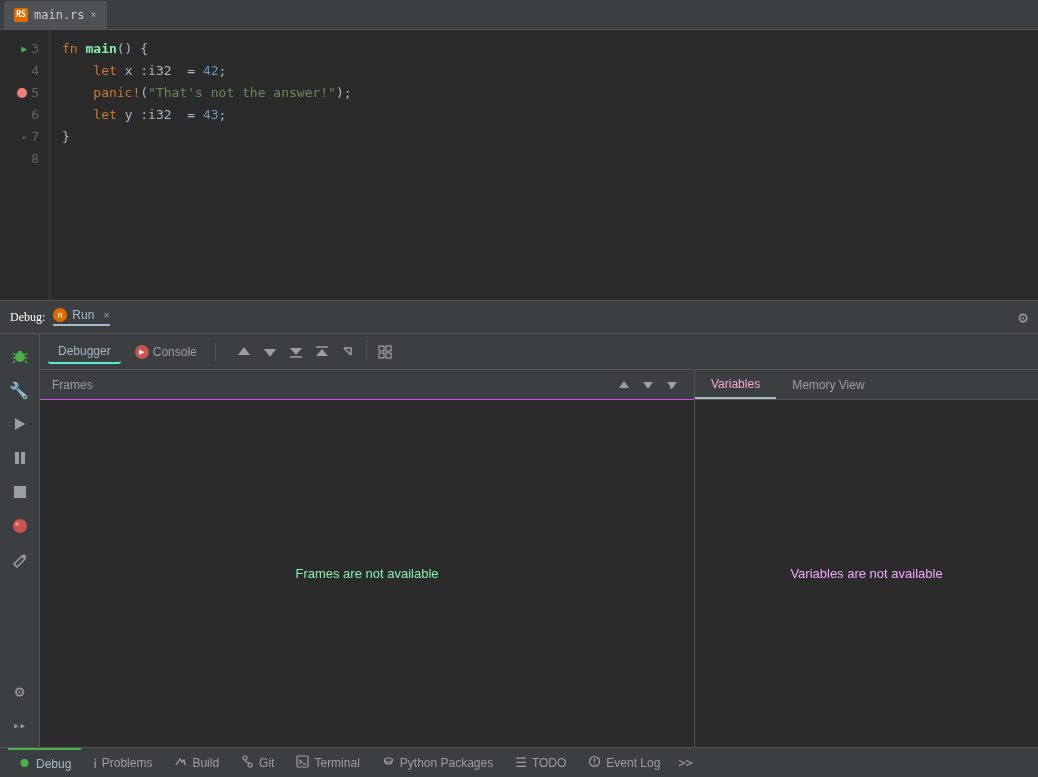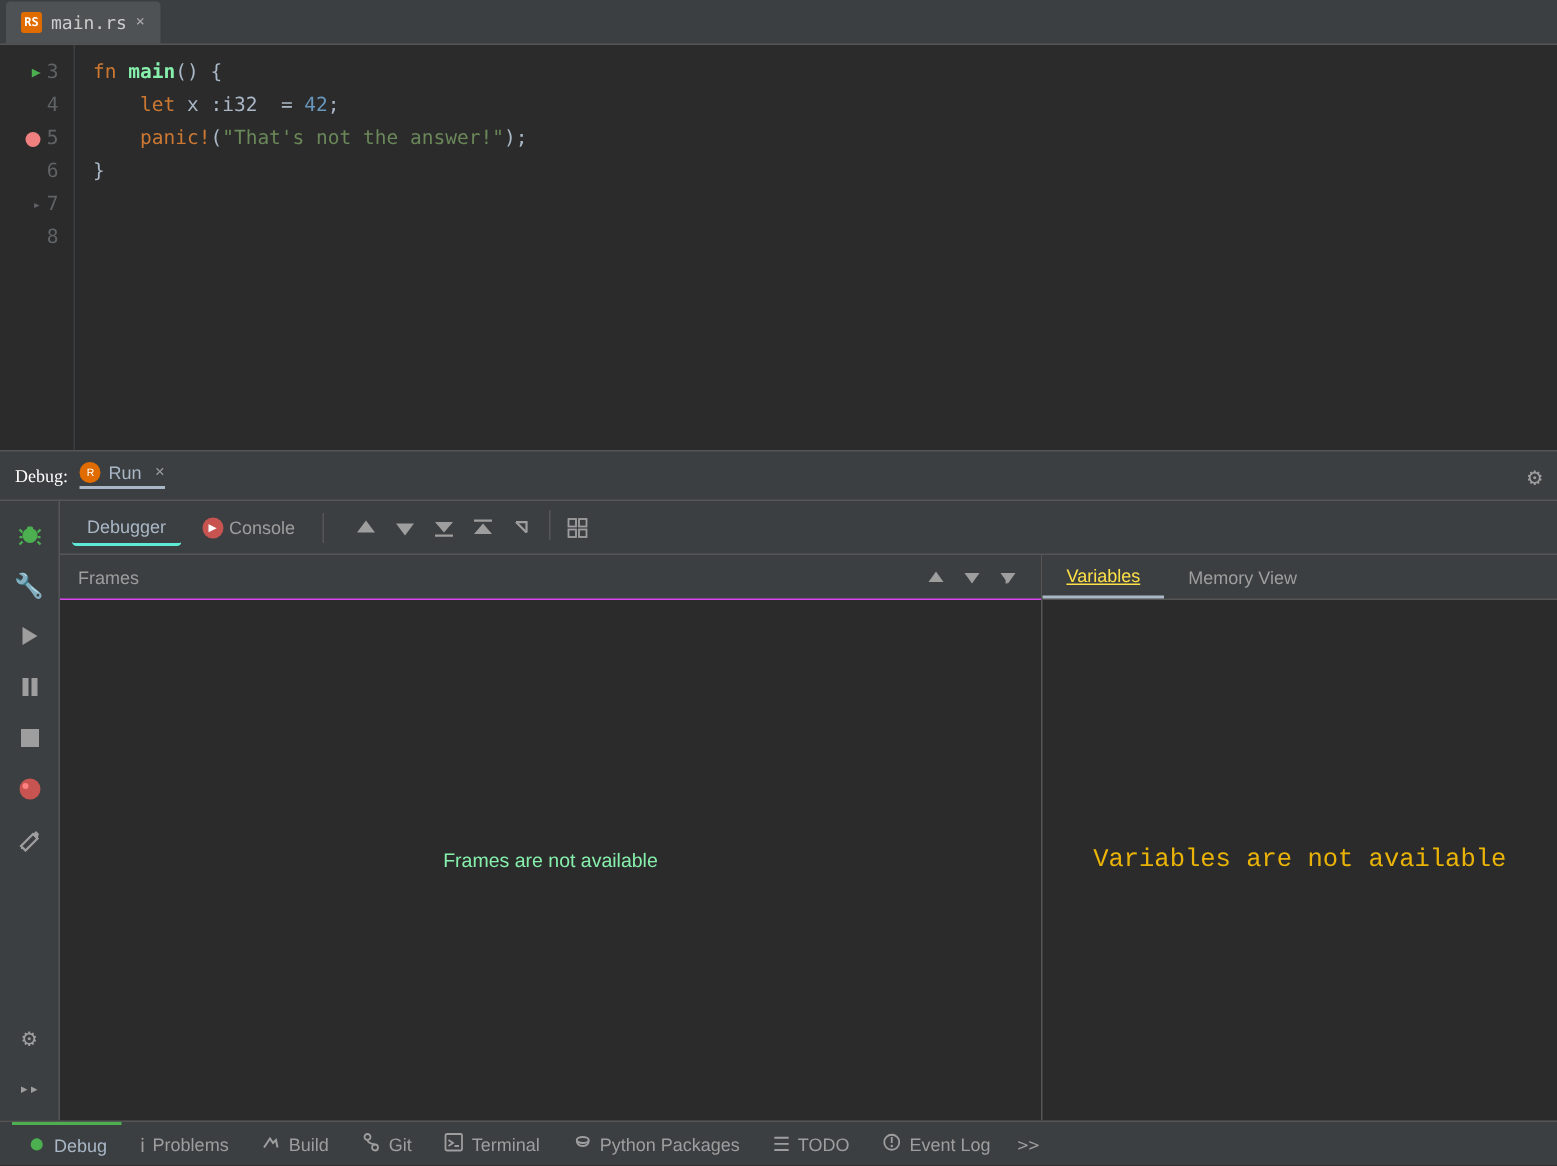--- a/index.html
+++ b/index.html
@@ -325,32 +325,31 @@
     .vars-tab {
       padding: 0 16px;
       display: flex;
       align-items: center;
       font-size: 12px;
       font-family: sans-serif;
       color: #9e9e9e;
       cursor: pointer;
     }
     .vars-tab.active {
-      color: #fde047;
+      color: #f9a8d4;
       border-bottom: 2px solid #a9b7c6;
-      text-decoration: underline;
     }
     .vars-empty {
       flex: 1;
       display: flex;
       align-items: center;
       justify-content: center;
-      color: #eab308;
-      font-size: 17px;
-      font-family: Liberation Mono, monospace;
+      color: #f0abfc;
+      font-size: 13px;
+      font-family: Liberation Sans, sans-serif;
     }
 
     
     .bottom-toolbar {
       height: 30px;
       background: #3c3f41;
       border-top: 1px solid #555;
       display: flex;
       align-items: center;
       padding: 0 8px;
@@ -425,20 +424,21 @@
     </div>
   </div>
   <div class="code-content">
 
     <div class="code-line"><span class="kw">fn</span> <span class="fn-name">main</span><span class="punc">()</span> <span class="brace">{</span></div>
 
     <div class="code-line">    <span class="kw">let</span> <span class="var">x</span> <span style="color:#a9b7c6">:i32</span>  <span class="punc">=</span> <span class="num">42</span><span class="punc">;</span></div>
 
     <div class="code-line">    <span class="macro">panic!</span><span class="bracket">(</span><span class="str">"That's not the answer!"</span><span class="bracket">)</span><span class="punc">;</span></div>
 
+    <div class="code-line">    <span class="kw">let</span> <span class="var">y</span> <span style="color:#a9b7c6">:i32</span>  <span class="punc">=</span> <span class="num">43</span><span class="punc">;</span></div>
 
     <div class="code-line"><span class="brace">}</span></div>
 
     <div class="code-line"></div>
   </div>
 </div>
 
 <div class="debug-header">
   <span class="debug-label">Debug:</span>
   <div class="debug-run-tab">

